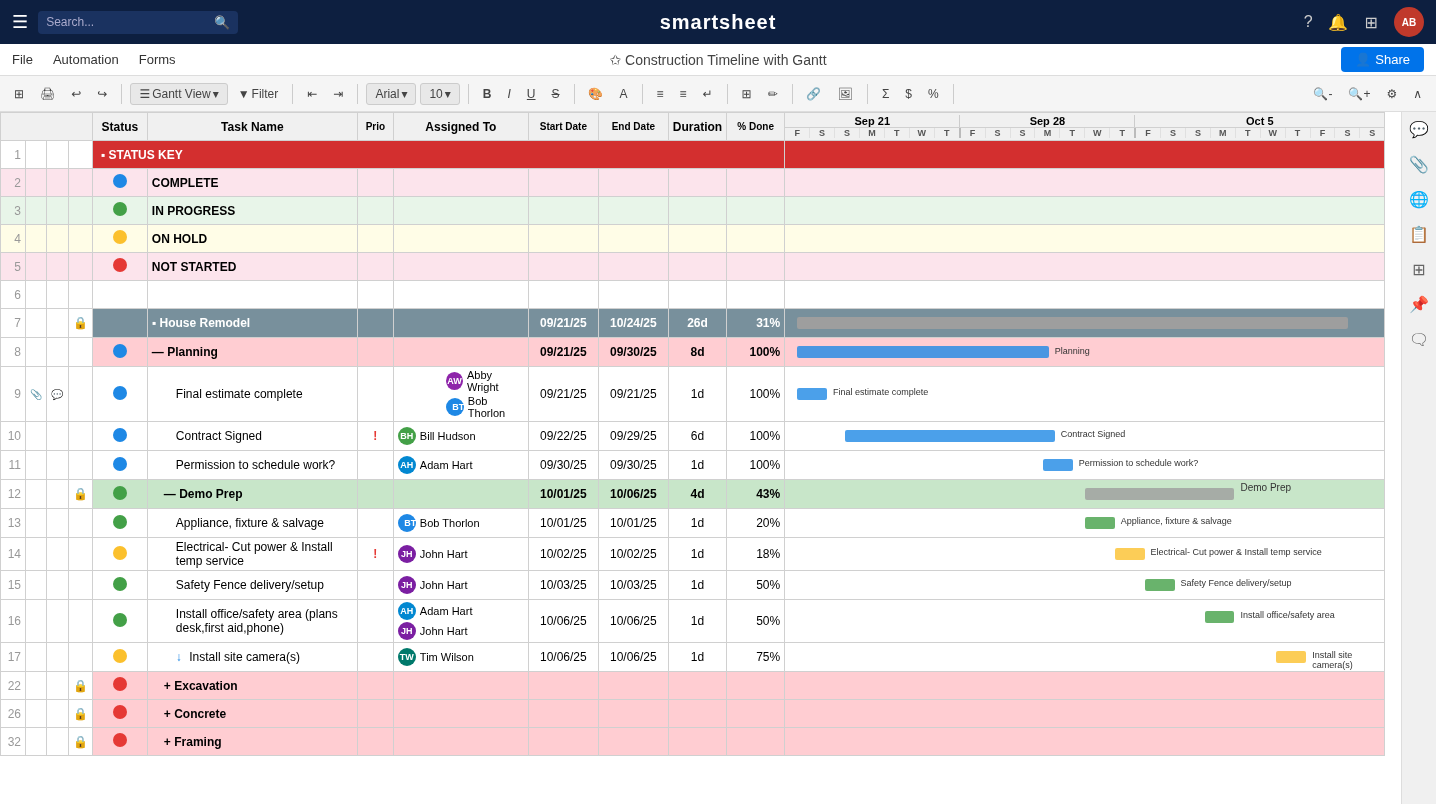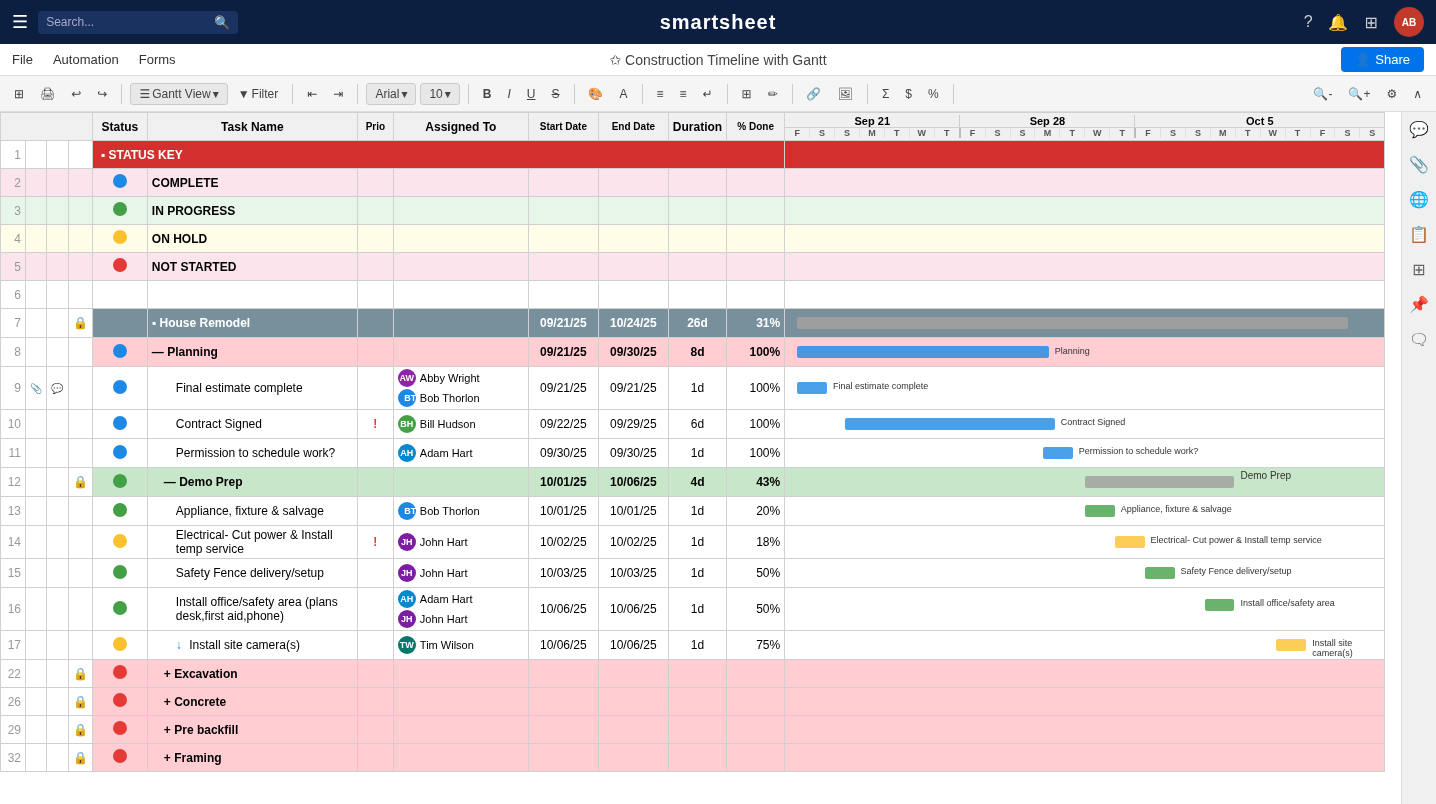--- a/index.html
+++ b/index.html
@@ -509,21 +509,21 @@
 
         <tr>
           <td class="row-number" style="background:#fff;">9</td>
           <td style="text-align:center;"><span style="font-size:10px;color:#aaa;">📎</span></td>
           <td style="text-align:center;"><span style="font-size:10px;color:#aaa;">💬</span></td>
           <td></td>
           <td style="text-align:center;"><span class="dot dot-blue"></span></td>
           <td style="padding-left:28px;">Final estimate complete</td>
           <td></td>
           <td>
-            <div style="display:flex;flex-direction:column;gap:2px;">
+            <div style="display:flex;flex-direction:column;gap:2px;margin-left:48px;">
               <div class="assign-chip">
                 <span class="chip-avatar chip-aw">AW</span>
                 <span>Abby Wright</span>
               </div>
               <div class="assign-chip">
                 <span class="chip-avatar chip-bt">BT</span>
                 <span>Bob Thorlon</span>
               </div>
             </div>
           </td>
@@ -777,35 +777,20 @@
           <td style="background:#ffcdd2;font-weight:bold;padding-left:16px;">+ Concrete</td>
           <td style="background:#ffcdd2;"></td>
           <td style="background:#ffcdd2;"></td>
           <td style="background:#ffcdd2;"></td>
           <td style="background:#ffcdd2;"></td>
           <td style="background:#ffcdd2;"></td>
           <td style="background:#ffcdd2;"></td>
           <td style="padding:0;background:#ffcdd2;"></td>
         </tr>
 
-        <tr style="background:#ffcdd2;">
-          <td class="row-number" style="background:#fff;">29</td>
-          <td style="background:#fff;"></td>
-          <td style="background:#fff;"></td>
-          <td style="text-align:center;background:#fff;">🔒</td>
-          <td style="text-align:center;background:#ffcdd2;"><span class="dot dot-red"></span></td>
-          <td style="background:#ffcdd2;font-weight:bold;padding-left:16px;">+ Pre backfill</td>
-          <td style="background:#ffcdd2;"></td>
-          <td style="background:#ffcdd2;"></td>
-          <td style="background:#ffcdd2;"></td>
-          <td style="background:#ffcdd2;"></td>
-          <td style="background:#ffcdd2;"></td>
-          <td style="background:#ffcdd2;"></td>
-          <td style="padding:0;background:#ffcdd2;"></td>
-        </tr>
 
         <tr style="background:#ffcdd2;">
           <td class="row-number" style="background:#fff;">32</td>
           <td style="background:#fff;"></td>
           <td style="background:#fff;"></td>
           <td style="text-align:center;background:#fff;">🔒</td>
           <td style="text-align:center;background:#ffcdd2;"><span class="dot dot-red"></span></td>
           <td style="background:#ffcdd2;font-weight:bold;padding-left:16px;">+ Framing</td>
           <td style="background:#ffcdd2;"></td>
           <td style="background:#ffcdd2;"></td>

